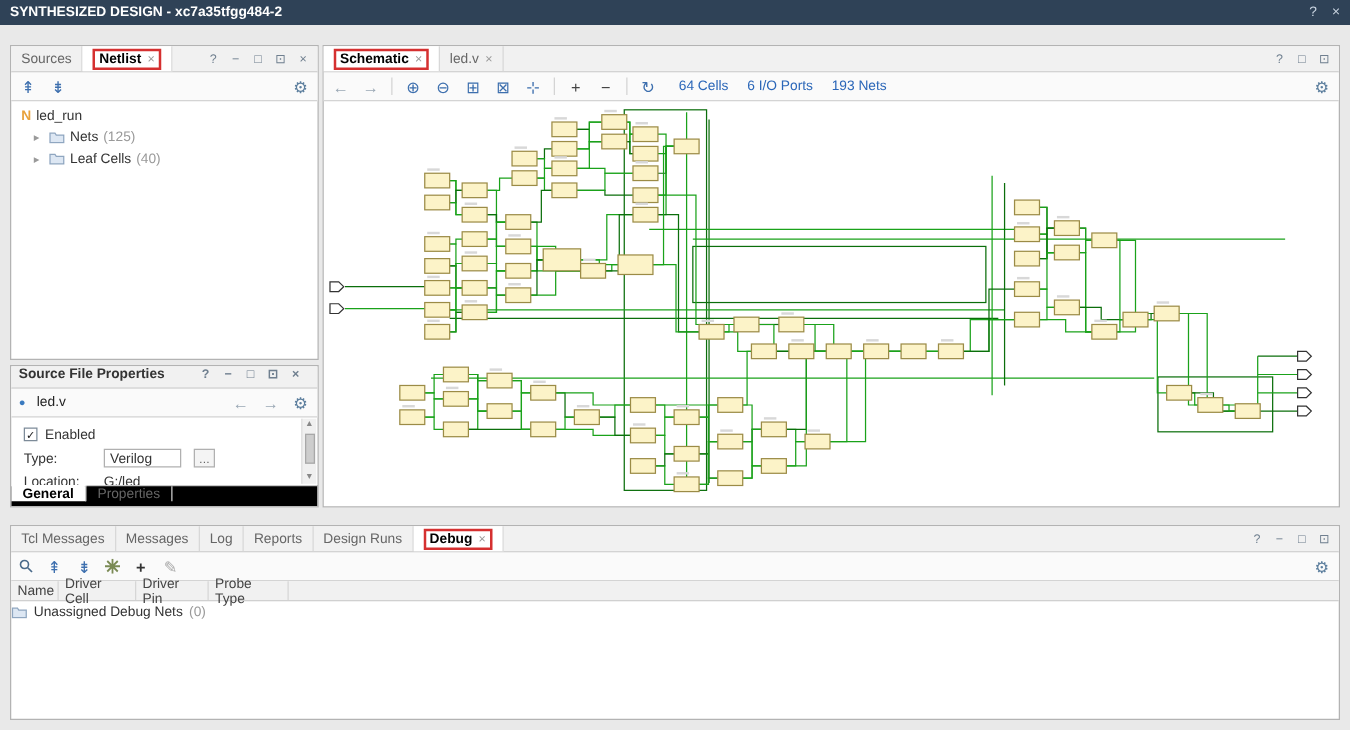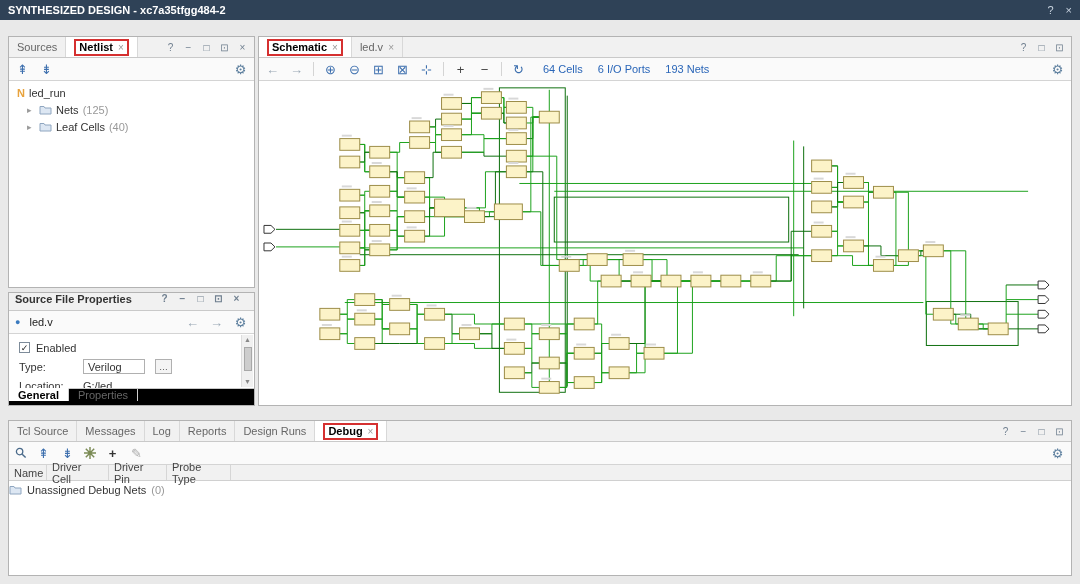--- a/index.html
+++ b/index.html
@@ -527,21 +527,21 @@
           <path d="M780 219 h7 l4 4 l-4 4 h-7 z" fill="#fff" stroke="#333" stroke-width="1"></path>
           <path d="M780 234 h7 l4 4 l-4 4 h-7 z" fill="#fff" stroke="#333" stroke-width="1"></path>
           <path d="M780 249 h7 l4 4 l-4 4 h-7 z" fill="#fff" stroke="#333" stroke-width="1"></path>
         </svg>
     </div>
   </div>
 
   <div class="panel" id="console-panel">
     <div class="tabbar">
       <div class="tab">
-          <span>Tcl Source</span>
+          <span>Tcl Messages</span>
         </div>
       <div class="tab">
           <span>Messages</span>
         </div>
       <div class="tab">
           <span>Log</span>
         </div>
       <div class="tab">
           <span>Reports</span>
         </div>

